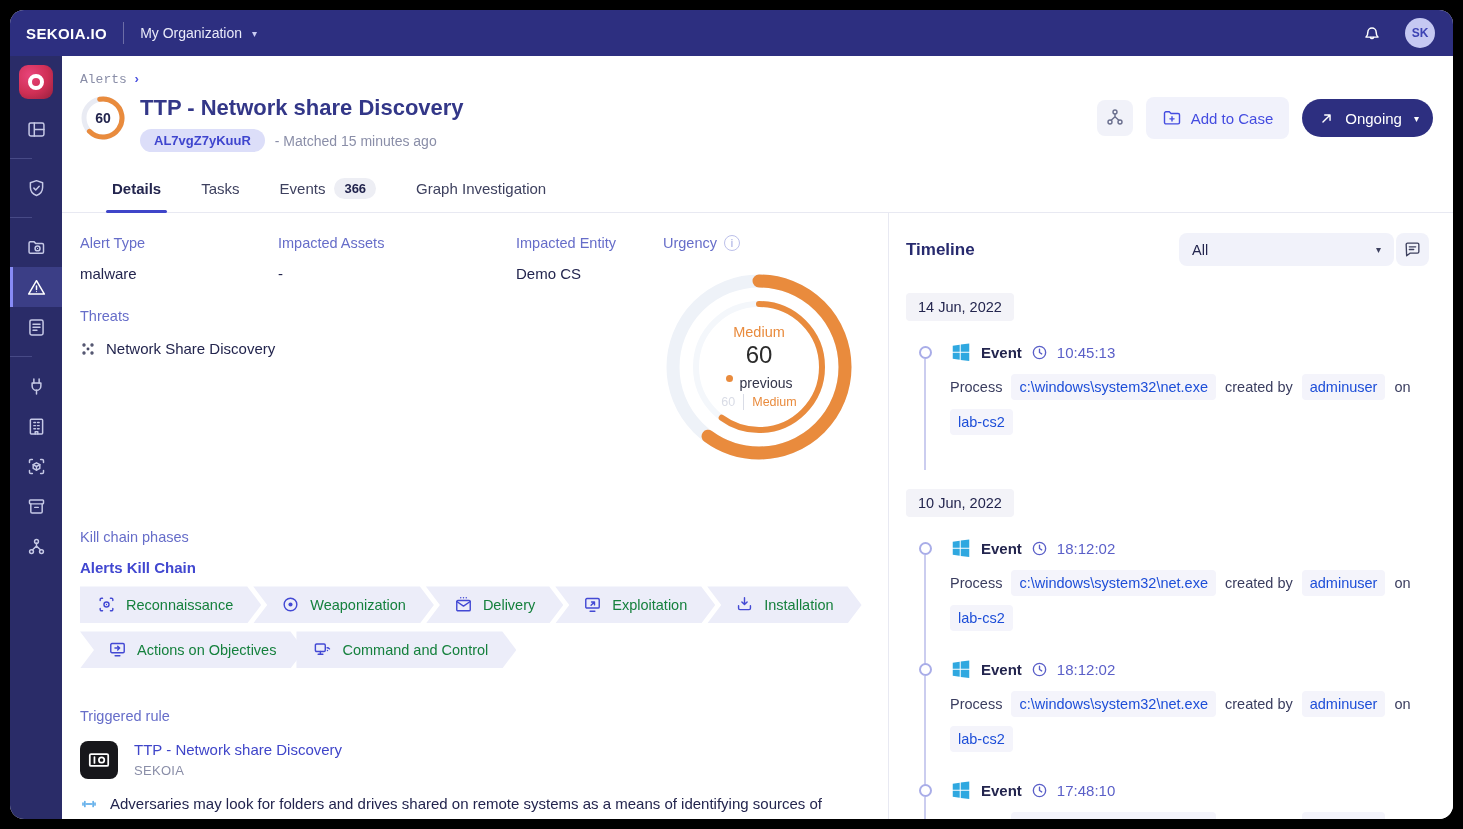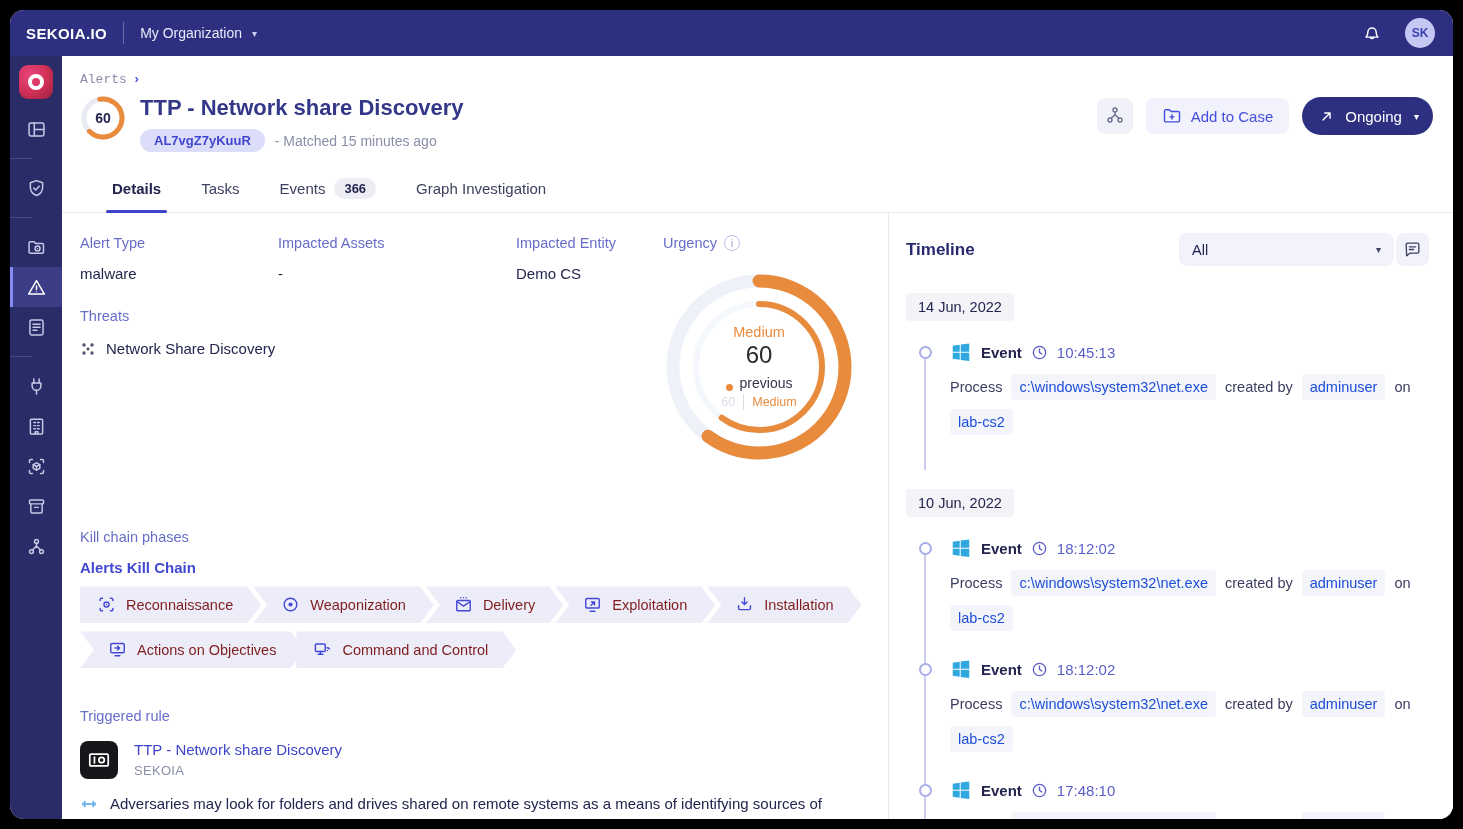--- a/index.html
+++ b/index.html
@@ -41,21 +41,21 @@
   .header-main { display:flex; align-items:flex-start; gap:14px; margin-top:8px; }
   .score-ring { width:46px; height:46px; flex:none; position:relative; }
   .score-ring .num { position:absolute; inset:0; display:grid; place-items:center; font-size:14px; font-weight:bold; color:#23254E; }
   .title-block { min-width:0; }
   .page-title { font-size:22px; font-weight:bold; color:#333788; line-height:1.2; }
   .chip-row { display:flex; align-items:center; gap:10px; margin-top:8px; }
   .id-chip { background:#DCDEF9; color:#3F45CE; font-weight:bold; font-size:13px; padding:4px 14px; border-radius:999px; }
   .matched { color:#8A8EA8; font-size:14px; }
   .header-actions { margin-left:auto; display:flex; align-items:center; gap:13px; padding-top:2px; }
   .icon-btn { width:36px; height:36px; border-radius:8px; background:#F1F2F9; display:grid; place-items:center; cursor:pointer; border:none; }
-  .add-case { height:36px; border-radius:8px; background:#F1F2FB; color:#444CE0; font-size:15px; display:flex; align-items:center; gap:9px; padding:0 16px; cursor:pointer; border:none; font-family:inherit; }
+  .add-case { height:42px; border-radius:8px; background:#F1F2FB; color:#444CE0; font-size:15px; display:flex; align-items:center; gap:9px; padding:0 16px; cursor:pointer; border:none; font-family:inherit; }
   .ongoing { height:38px; border-radius:19px; background:#2D2F80; color:#fff; font-size:15px; display:flex; align-items:center; gap:10px; padding:0 14px 0 16px; cursor:pointer; border:none; font-family:inherit; }
   .ongoing .caret { font-size:10px; margin-left:2px; }
   
   .tabs { display:flex; padding-left:30px; border-bottom:1px solid #E8E9F2; margin-top:14px; flex:none; }
   .tab { position:relative; padding:12px 20px 13px; font-size:15px; color:#3E415F; display:flex; align-items:center; gap:9px; cursor:pointer; }
   .tab.active { color:#23254E; font-weight:bold; }
   .tab.active::after { content:""; position:absolute; left:14px; right:14px; bottom:-1px; height:3px; border-radius:2px; background:#3F45C9; }
   .tab .badge { background:#EDEEF4; color:#23254E; border-radius:999px; padding:3px 10px; font-size:13px; font-weight:bold; }
   
   .content { flex:1; display:flex; min-height:0; }
@@ -68,33 +68,33 @@
   .f-value { margin-top:14px; color:#23254E; font-size:15px; }
   .info-dot { width:16px; height:16px; border:1.4px solid #BCC0EA; color:#BCC0EA; border-radius:50%; font-size:10px; display:grid; place-items:center; font-weight:bold; }
   .threats { margin-top:26px; }
   .threat-item { margin-top:16px; display:flex; align-items:center; gap:10px; color:#23254E; font-size:15px; }
   
   .gauge { position:absolute; left:597px; top:54px; width:200px; height:200px; }
   .gauge svg { position:absolute; inset:0; }
   .gauge-center { position:absolute; inset:0; display:flex; flex-direction:column; align-items:center; justify-content:center; text-align:center; }
   .g-level { color:#E98B3D; font-size:14.5px; }
   .g-score { color:#2B2B2B; font-size:24px; margin-top:1px; }
-  .g-prev { display:flex; align-items:flex-end; gap:7px; margin-top:6px; color:#33354A; font-size:14px; }
+  .g-prev { display:flex; align-items:flex-start; gap:7px; margin-top:6px; color:#33354A; font-size:14px; }
   .g-prev .dot { width:7px; height:7px; border-radius:50%; background:#E98B3D; }
   .g-prevrow { display:flex; align-items:center; gap:8px; margin-top:3px; font-size:12.5px; }
   .g-prevrow .old { color:#D9DCE6; }
   .g-prevrow .bar { width:1px; height:16px; background:#D9DCE6; }
   .g-prevrow .lvl { color:#E98B3D; }
   
   .killchain { margin-top:172px; }
   .section-label { color:#666DC9; font-size:14.5px; }
   .kc-name { margin-top:14px; color:#4147D0; font-weight:bold; font-size:15px; }
   .kc-row { display:flex; margin-top:10px; }
   .kc-row + .kc-row { margin-top:8px; }
-  .kc-chip { height:37px; background:#ECEDF9; display:flex; align-items:center; gap:10px; padding:0 28px 0 32px; font-size:14.5px; color:#7f1d1d; margin-right:-8px;
+  .kc-chip { height:37px; background:#ECEDF9; display:flex; align-items:center; gap:10px; padding:0 28px 0 32px; font-size:14.5px; color:#15803d; margin-right:-8px;
     clip-path:polygon(0 0, calc(100% - 14px) 0, 100% 50%, calc(100% - 14px) 100%, 0 100%, 14px 50%); padding-left:28px; }
   .kc-chip.first { clip-path:polygon(0 0, calc(100% - 14px) 0, 100% 50%, calc(100% - 14px) 100%, 0 100%); padding-left:17px; }
   
   .rule { margin-top:40px; }
   .rule-row { display:flex; gap:16px; margin-top:17px; align-items:flex-start; }
   .rule-logo { width:38px; height:38px; border-radius:8px; background:#17171B; display:grid; place-items:center; flex:none; }
   .rule-title { color:#3F45C9; font-size:15px; cursor:pointer; }
   .rule-vendor { color:#8A8EA8; font-size:13px; margin-top:5px; letter-spacing:.3px; }
   .rule-desc { margin-top:14px; display:flex; gap:12px; align-items:flex-start; color:#23254E; font-size:15px; line-height:1.4; max-width:800px; }
   .rule-desc svg { flex:none; margin-top:2px; }

